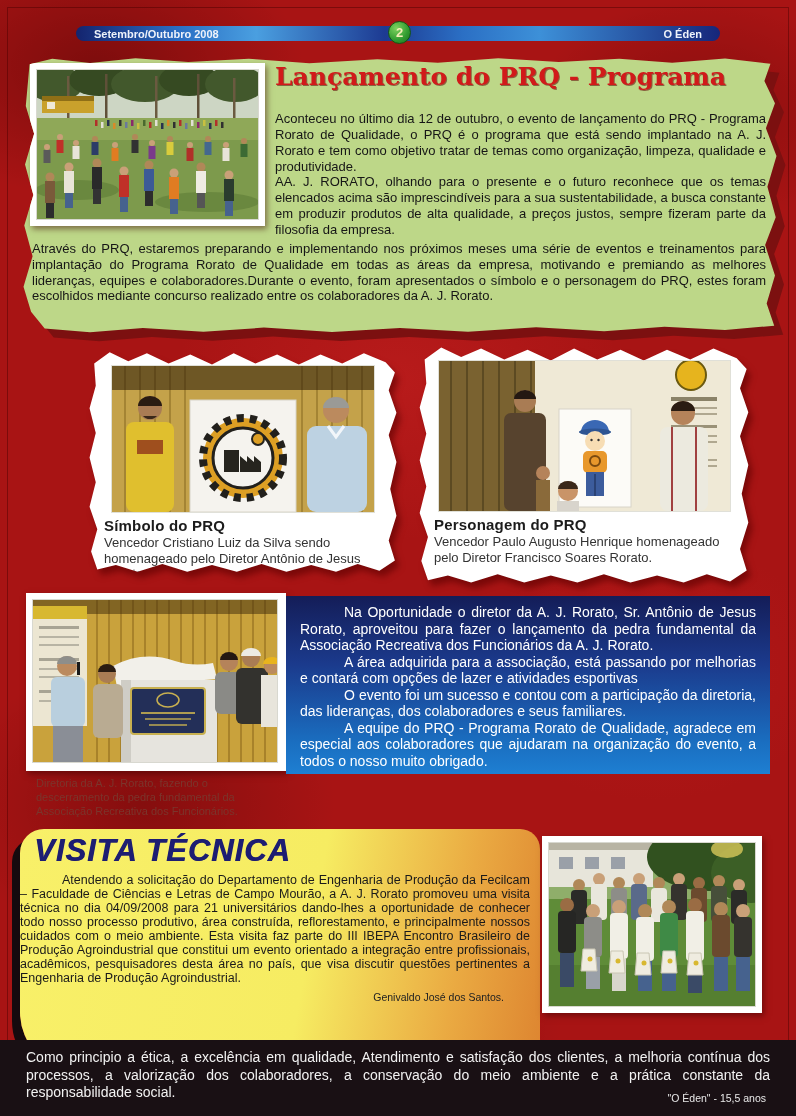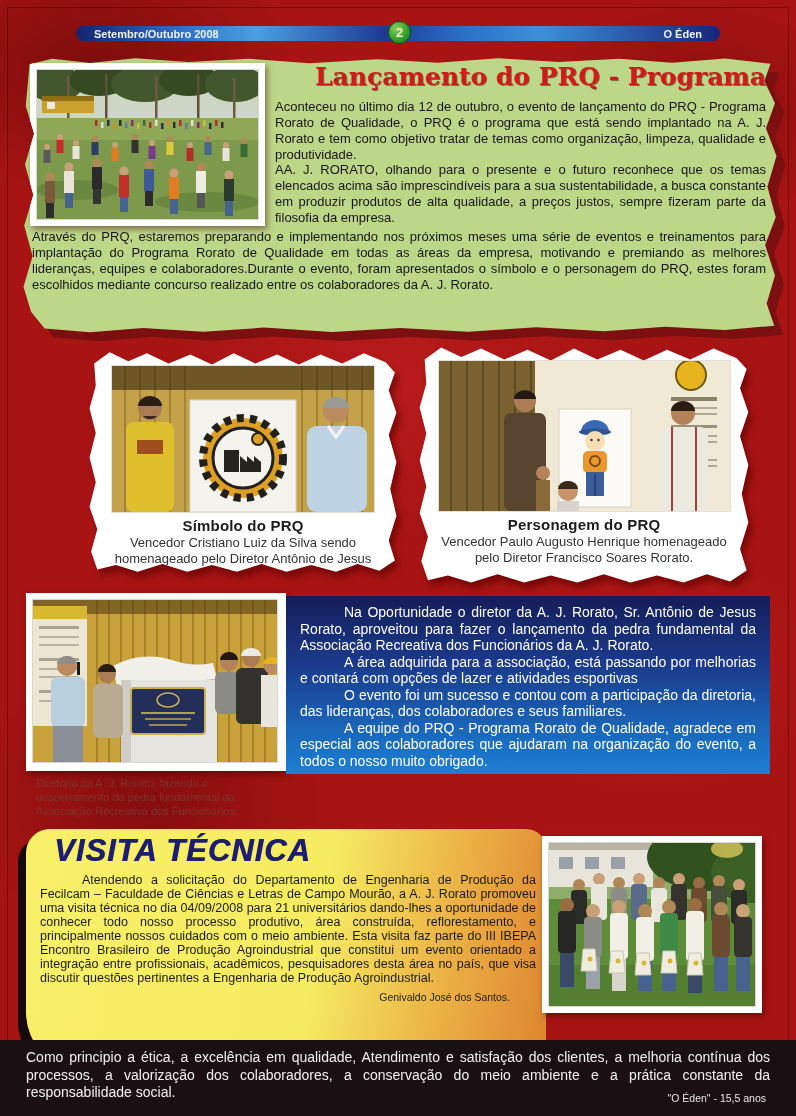--- a/index.html
+++ b/index.html
@@ -25,50 +25,50 @@
     border:1px solid #145514;color:#f5edb8;font-weight:bold;font-size:13px;
     display:flex;align-items:center;justify-content:center;}
 
   
   .green-wrap{position:absolute;left:22px;top:56px;width:756px;height:278px;
     filter:drop-shadow(9px 9px 0 #7c1010);}
   .green-clip{width:100%;height:100%;box-sizing:border-box;background:#bdd788;padding:7px 10px 4px 8px;
     clip-path:polygon(1% 3%,4% 1%,9% 2.5%,15% .8%,22% 2.2%,30% 1%,38% 2.6%,47% 1.2%,55% 2.4%,63% .8%,71% 2.2%,79% 1%,86% 2.4%,93% .9%,99% 2.8%,98.2% 9%,99.6% 17%,98.4% 26%,99.8% 36%,98.6% 47%,99.7% 58%,98.3% 68%,99.6% 79%,98.5% 89%,99.5% 97%,93% 98.6%,85% 97.4%,77% 99%,68% 97.6%,59% 99.2%,50% 97.8%,41% 99.3%,32% 97.7%,24% 99.2%,16% 97.8%,9% 99.4%,3% 98%,1.2% 92%,.2% 83%,1.4% 72%,.3% 61%,1.5% 50%,.4% 39%,1.6% 28%,.5% 18%);}
   .article-top{display:flex;}
   .article-right{flex:1;padding:0 2px 0 10px;}
-  .article-title{margin:0 0 8px 0;text-align:right;font-family:"DejaVu Serif","Liberation Serif",serif;
+  .article-title{margin:0 0 20px 0;text-align:left;font-family:"DejaVu Serif","Liberation Serif",serif;
     font-weight:bold;font-size:25px;line-height:1.12;color:#d11a1a;text-shadow:1px 1px 0 rgba(95,5,5,.55);}
   .green-clip p{margin:0;font-size:13px;line-height:1.22;color:#161616;text-align:justify;}
   .para-full{padding:3px 2px 0 2px;}
 
   
   .photo-frame{background:#fff;padding:7px;box-shadow:2px 3px 6px rgba(60,0,0,.5);box-sizing:border-box;}
   .photo-frame svg{display:block;outline:1px solid #d8d8d0;}
 
   
   .torn-wrap{position:absolute;filter:drop-shadow(4px 6px 3px rgba(90,0,0,.6));}
-  .torn-clip{width:100%;height:100%;background:#fff;box-sizing:border-box;padding:16px 16px 6px 16px;text-align:center;
+  .torn-clip{width:100%;height:100%;background:#fff;box-sizing:border-box;padding:16px 16px 6px 16px;text-align:left;
     clip-path:polygon(2% 6%,7% 1%,13% 5%,19% 1.5%,26% 6%,33% 2%,40% 6.5%,47% 1.5%,54% 6%,61% 2%,68% 6.5%,75% 2%,82% 6%,89% 1.5%,96% 5.5%,99% 10%,97% 18%,99.5% 28%,97% 38%,99.5% 50%,97.5% 62%,99.5% 74%,97% 85%,99% 94%,94% 98.5%,87% 95.5%,80% 99%,72% 96%,64% 99%,56% 95.5%,48% 99%,40% 96%,32% 99%,24% 95.5%,16% 99%,9% 96%,3% 98%,1% 90%,3% 80%,.5% 70%,2.5% 59%,.5% 48%,2.5% 37%,.5% 26%,2.5% 16%);}
   .torn-clip svg{display:block;margin:0 auto;outline:1px solid #e0e0d8;}
   .card-title{font-size:15px;font-weight:bold;color:#1c1c1c;margin-top:5px;letter-spacing:.2px;}
   .card-caption{font-size:13px;line-height:1.2;color:#333;margin-top:1px;}
 
   
   .plaque-frame{position:absolute;left:26px;top:593px;}
   .plaque-caption{position:absolute;left:36px;top:776px;width:232px;font-size:11px;line-height:1.28;color:#7b352c;}
   .blue-box{position:absolute;left:286px;top:596px;width:484px;height:178px;box-sizing:border-box;
     background:linear-gradient(180deg,#141d58 0%,#1b3a8c 38%,#1a6ec0 82%,#1e7fd2 100%);
     color:#fff;padding:8px 14px 8px 14px;}
   .blue-box p{margin:0;font-size:14px;line-height:1.18;text-align:justify;text-indent:44px;}
 
   
-  .yellow-box{position:absolute;left:26px;top:829px;width:520px;height:243px;box-sizing:border-box;
+  .yellow-box{position:absolute;left:20px;top:829px;width:520px;height:243px;box-sizing:border-box;
     border-radius:24px 20px 14px 60px;
     background:linear-gradient(100deg,#f8f069 0%,#f6ec62 55%,#eaaa42 82%,#dd8430 100%);
-    box-shadow:-8px 9px 0 #150a0e;padding:4px 10px 0 14px;}
+    box-shadow:-8px 9px 0 #150a0e;padding:4px 10px 0 0;}
   .vt-title{margin:0 0 4px 14px;font-style:italic;font-weight:900;font-size:31px;letter-spacing:1px;
     color:#1d1d72;text-shadow:.6px 0 0 #1d1d72;}
   .vt-body{margin:0;font-size:12.5px;line-height:1.12;color:#1a1a1a;text-align:justify;text-indent:42px;}
   .vt-sign{margin-top:6px;text-align:right;padding-right:26px;font-size:10.5px;color:#222;}
   .group-frame{position:absolute;left:542px;top:836px;}
 
   
   .footer{position:absolute;left:0;right:0;top:1040px;height:76px;background:#191014;color:#f2f2f2;
     padding:9px 26px 0 26px;box-sizing:border-box;}
   .footer p{margin:0;font-size:14px;line-height:1.26;text-align:justify;}

